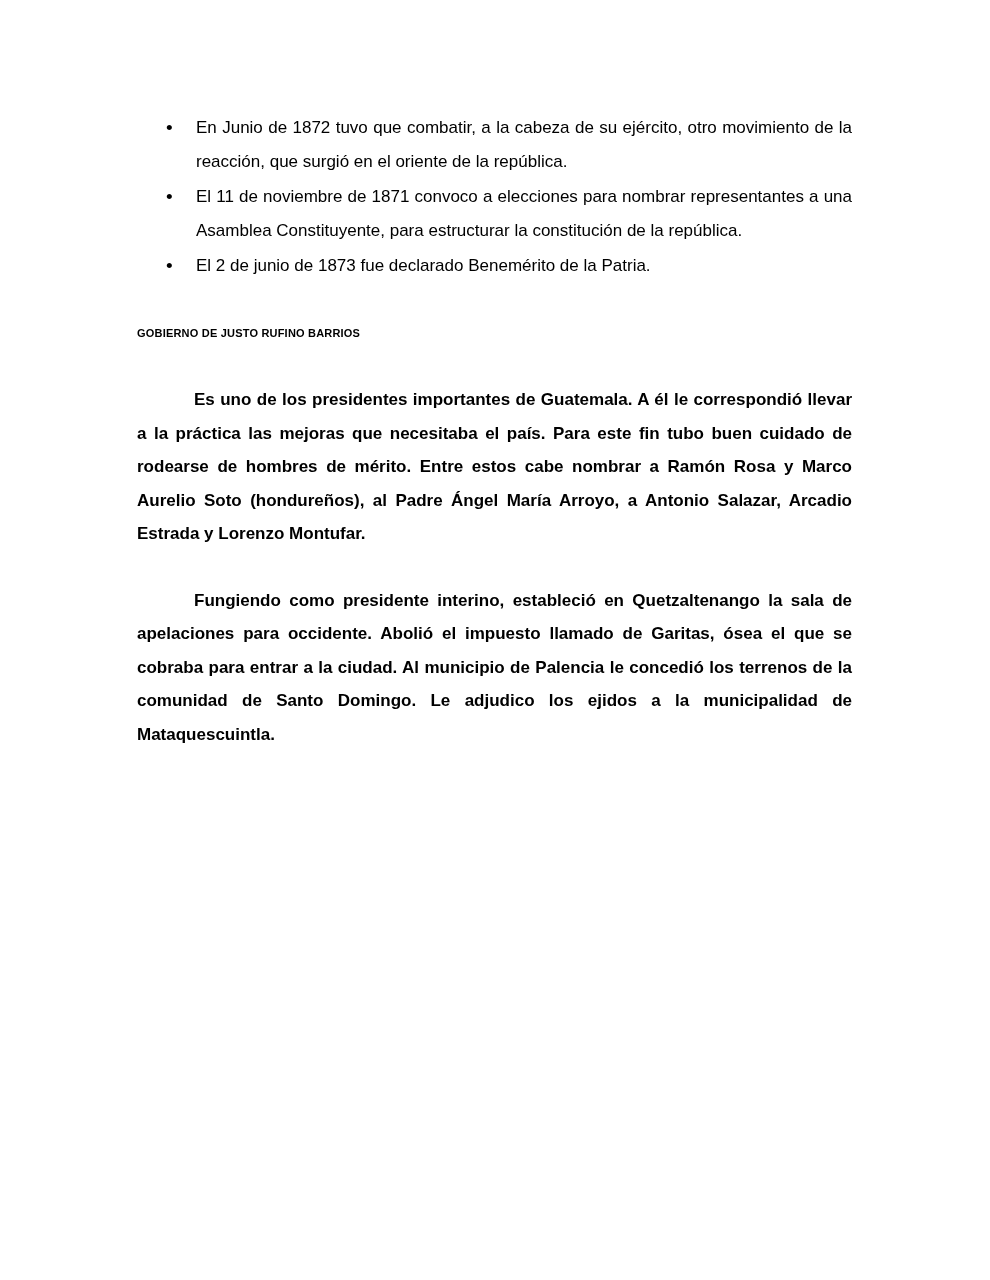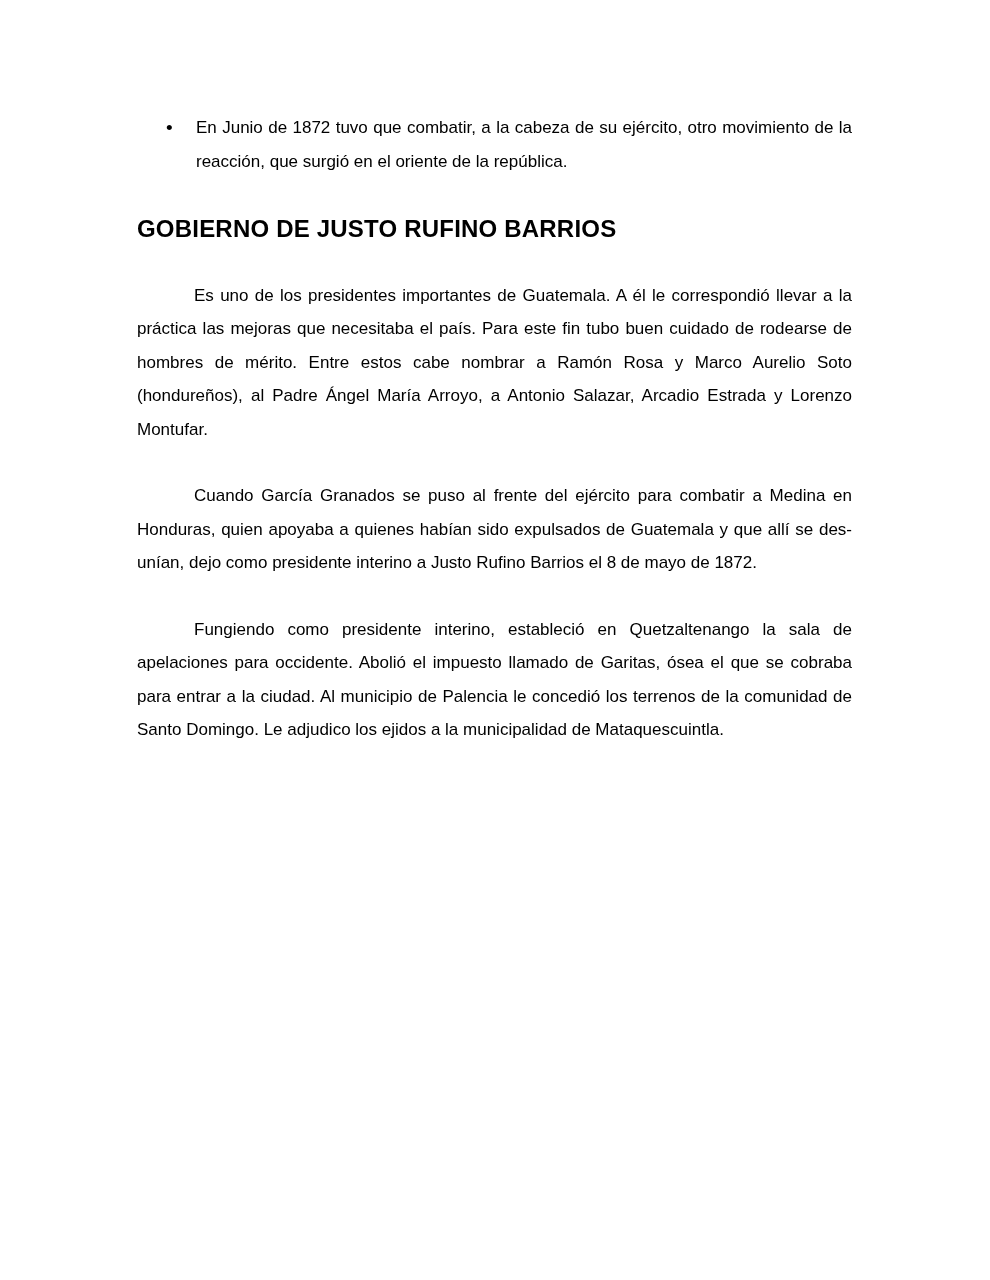--- a/index.html
+++ b/index.html
@@ -32,40 +32,42 @@
     margin-bottom: 2px;
   }
   ul.bullet-list li::before {
     content: "\2022";
     position: absolute;
     left: 29px;
     top: 0;
     font-size: 19px;
   }
   h1.heading {
-    font-size: 24px;
+    font-size: 11px;
     font-weight: bold;
     margin: 0 0 33px 0;
     line-height: 33.5px;
     letter-spacing: 0.2px;
   }
   p.body-para {
     margin: 0 0 33px 0;
     text-align: justify;
     text-indent: 57px;
+    font-weight: bold;
   }
 </style>
 </head>
 <body>
 
 <div class="page">
 
   <ul class="bullet-list">
     <li>En Junio de 1872 tuvo que combatir, a la cabeza de su ejército, otro movimiento de la reacción, que surgió en el oriente de la república.</li>
+    <li>El 11 de noviembre de 1871 convoco a elecciones para nombrar representantes a una Asamblea Constituyente, para estructurar la constitución de la república.</li>
+    <li>El 2 de junio de 1873 fue declarado Benemérito de la Patria.</li>
   </ul>
 
   <h1 class="heading">GOBIERNO DE JUSTO RUFINO BARRIOS</h1>
 
   <p class="body-para">Es uno de los presidentes importantes de Guatemala. A él le correspondió llevar a la práctica las mejoras que necesitaba el país. Para este fin tubo buen cuidado de rodearse de hombres de mérito. Entre estos cabe nombrar a Ramón Rosa y Marco Aurelio Soto (hondureños), al Padre Ángel María Arroyo, a Antonio Salazar, Arcadio Estrada y Lorenzo Montufar.</p>
-  <p class="body-para">Cuando García Granados se puso al frente del ejército para combatir a Medina en Honduras, quien apoyaba a quienes habían sido expulsados de Guatemala y que allí se des-unían, dejo como presidente interino a Justo Rufino Barrios el 8 de mayo de 1872.</p>
   <p class="body-para">Fungiendo como presidente interino, estableció en Quetzaltenango la sala de apelaciones para occidente. Abolió el impuesto llamado de Garitas, ósea el que se cobraba para entrar a la ciudad. Al municipio de Palencia le concedió los terrenos de la comunidad de Santo Domingo. Le adjudico los ejidos a la municipalidad de Mataquescuintla.</p>
 
 </div>
 
 </body></html>

